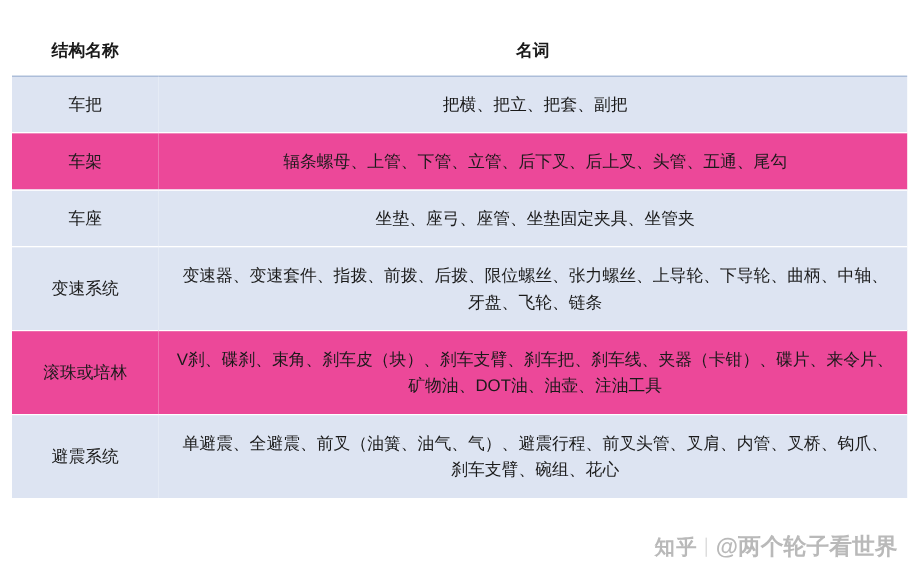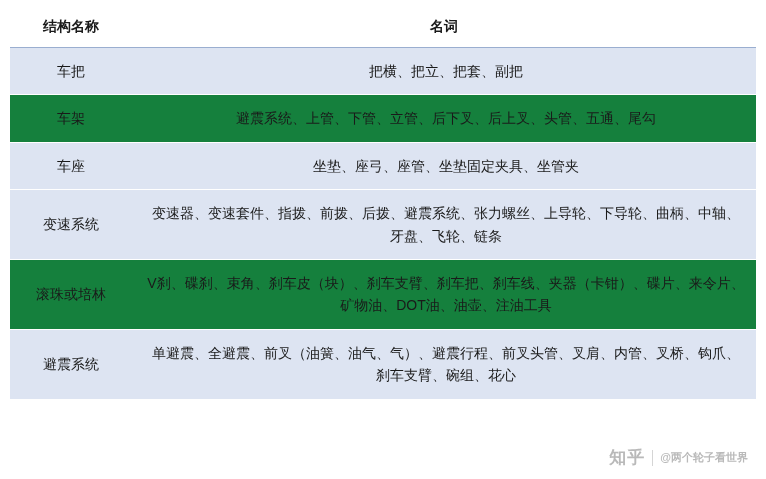--- a/index.html
+++ b/index.html
@@ -11,21 +11,21 @@
     width: 766px;
     height: 479px;
     font-family: "Liberation Sans", "DejaVu Sans", sans-serif;
     color: #1a1a1a;
     position: relative;
     overflow: hidden;
   }
   .table-wrap {
     position: absolute;
     left: 10px;
-    top: 8px;
+    top: 24px;
     width: 746px;
   }
   table.spec-table {
     width: 100%;
     border-collapse: collapse;
     table-layout: fixed;
   }
   table.spec-table th {
     font-size: 14px;
     font-weight: bold;
@@ -52,21 +52,21 @@
   }
   table.spec-table td.cell-terms {
     text-align: center;
     padding-left: 14px;
     padding-right: 10px;
   }
   tr.row-alt td {
     background: #dde4f2;
   }
   tr.row-plain td {
-    background: #15803d;
+    background: #ec4899;
   }
   tr.row-plain td,
   tr.row-alt td {
     border-bottom: 1px solid #ffffff;
   }
   .watermark {
     position: absolute;
     right: 18px;
     bottom: 10px;
     display: flex;
@@ -81,21 +81,21 @@
     font-weight: bold;
     color: #b9b9b9;
     letter-spacing: 1px;
   }
   .watermark .wm-divider {
     width: 1px;
     height: 16px;
     background: #d5d5d5;
   }
   .watermark .wm-text {
-    font-size: 11px;
+    font-size: 19px;
     font-weight: bold;
     color: #b9b9b9;
   }
 </style>
 </head>
 <body>
 
 <div class="table-wrap">
   <table class="spec-table">
     <thead>
@@ -104,29 +104,29 @@
         <th class="col-terms">名词</th>
       </tr>
     </thead>
     <tbody>
       <tr class="row-alt">
         <td class="cell-name">车把</td>
         <td class="cell-terms">把横、把立、把套、副把</td>
       </tr>
       <tr class="row-plain">
         <td class="cell-name">车架</td>
-        <td class="cell-terms">避震系统、上管、下管、立管、后下叉、后上叉、头管、五通、尾勾</td>
+        <td class="cell-terms">辐条螺母、上管、下管、立管、后下叉、后上叉、头管、五通、尾勾</td>
       </tr>
       <tr class="row-alt">
         <td class="cell-name">车座</td>
         <td class="cell-terms">坐垫、座弓、座管、坐垫固定夹具、坐管夹</td>
       </tr>
       <tr class="row-alt">
         <td class="cell-name">变速系统</td>
-        <td class="cell-terms">变速器、变速套件、指拨、前拨、后拨、避震系统、张力螺丝、上导轮、下导轮、曲柄、中轴、牙盘、飞轮、链条</td>
+        <td class="cell-terms">变速器、变速套件、指拨、前拨、后拨、限位螺丝、张力螺丝、上导轮、下导轮、曲柄、中轴、牙盘、飞轮、链条</td>
       </tr>
       <tr class="row-plain">
         <td class="cell-name">滚珠或培林</td>
         <td class="cell-terms">V刹、碟刹、束角、刹车皮（块）、刹车支臂、刹车把、刹车线、夹器（卡钳）、碟片、来令片、矿物油、DOT油、油壶、注油工具</td>
       </tr>
       <tr class="row-alt">
         <td class="cell-name">避震系统</td>
         <td class="cell-terms">单避震、全避震、前叉（油簧、油气、气）、避震行程、前叉头管、叉肩、内管、叉桥、钩爪、刹车支臂、碗组、花心</td>
       </tr>
     </tbody>

